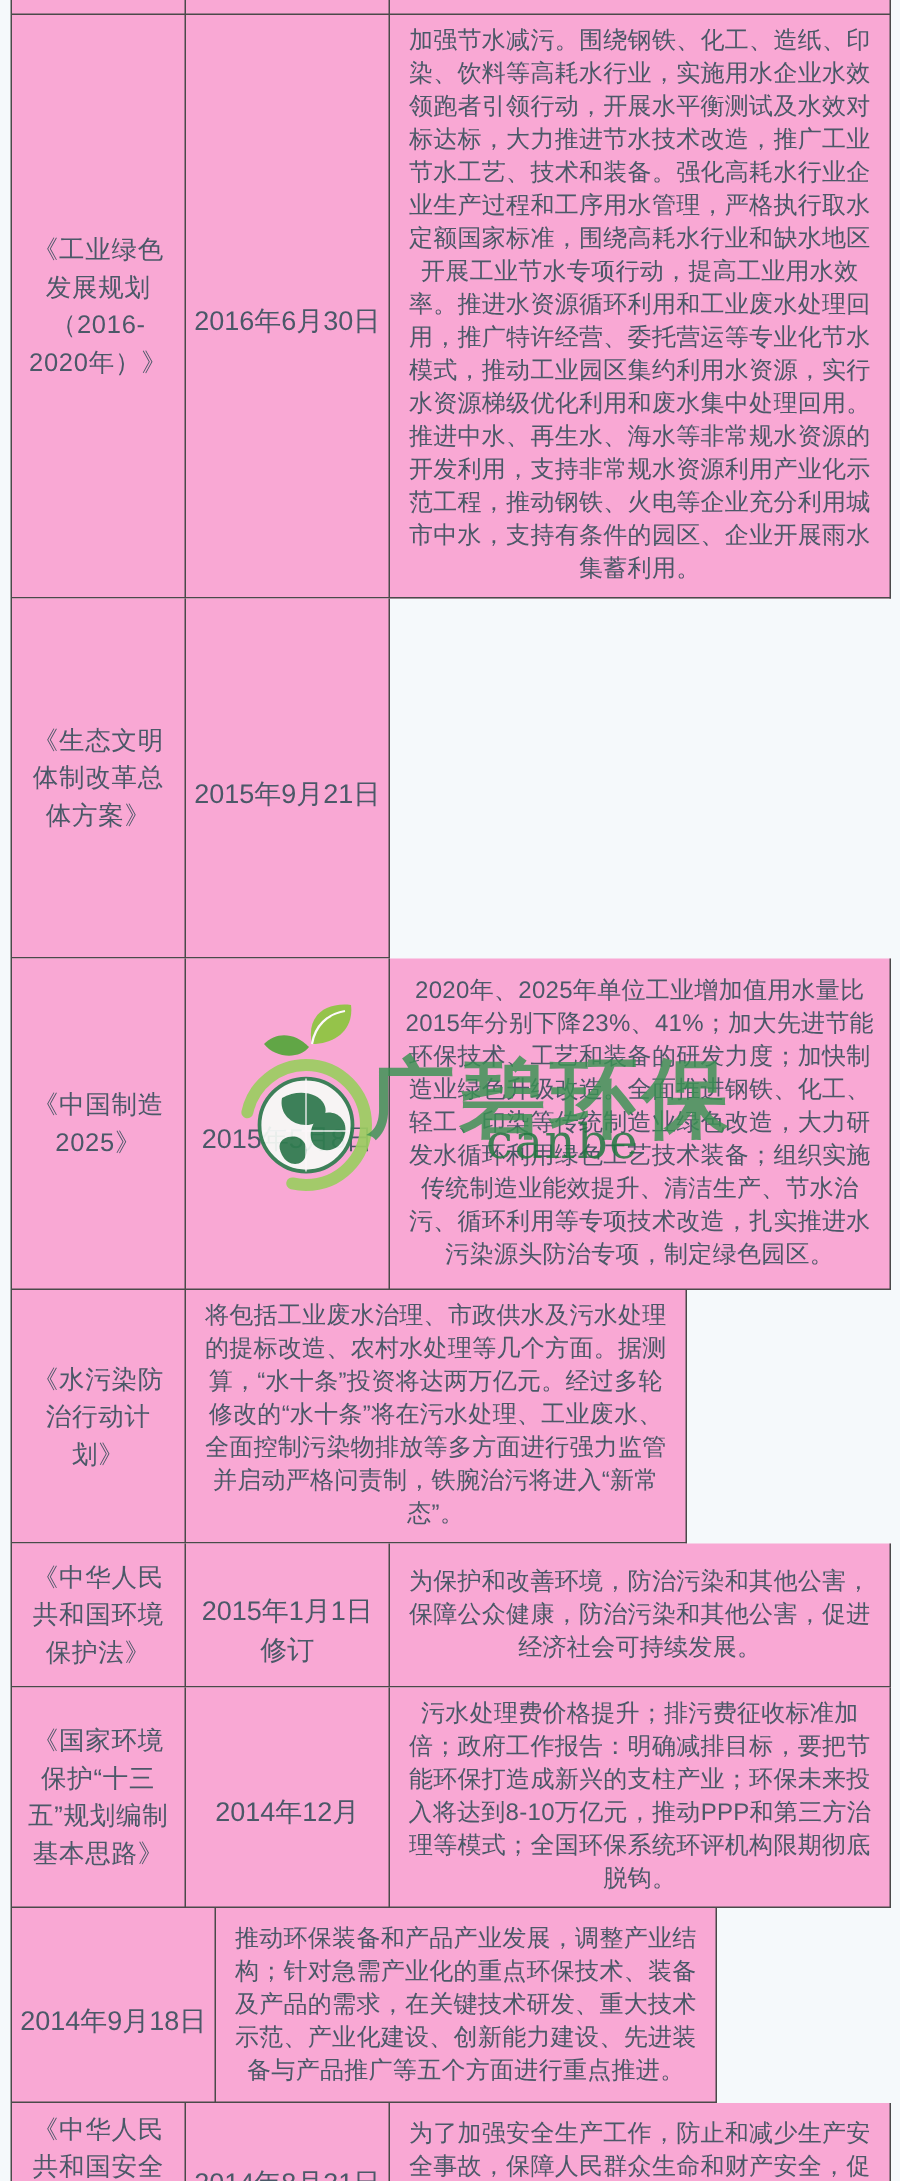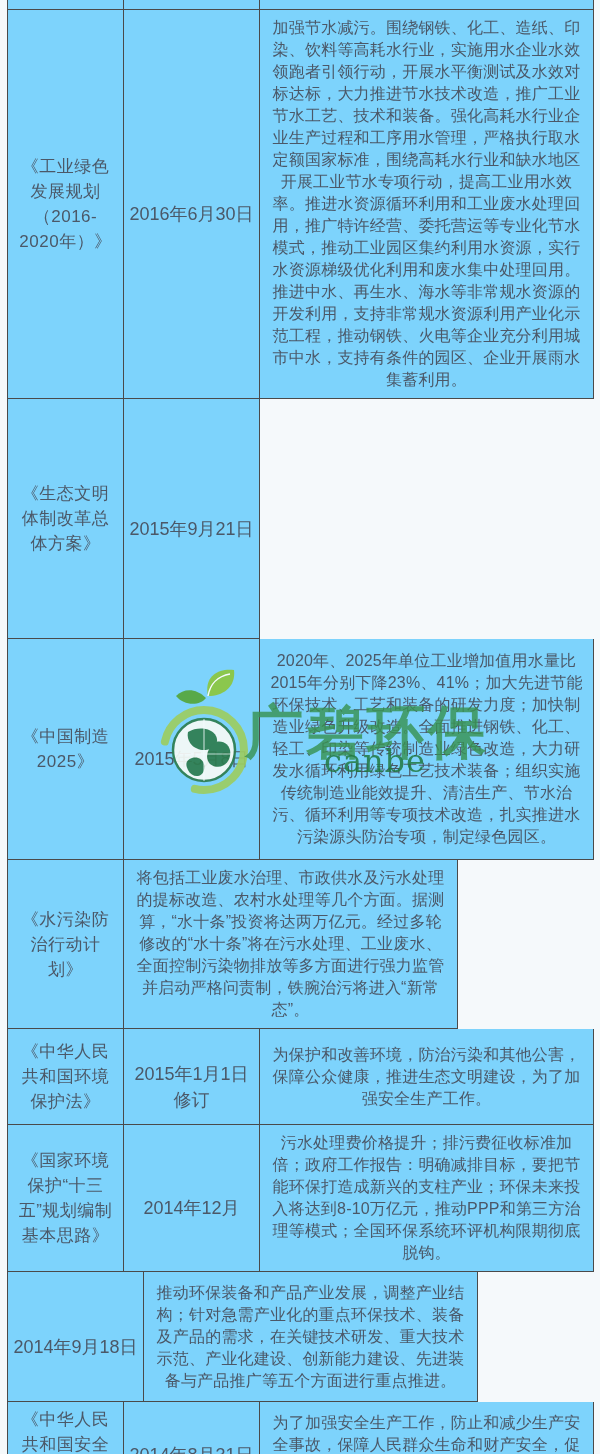--- a/index.html
+++ b/index.html
@@ -13,21 +13,21 @@
   }
   .policy-table{
     position:absolute;left:7px;top:0;width:586px;
     border-left:1.5px solid #4a4a4a;
   }
   .row{display:flex;}
   .cell{
     box-sizing:border-box;
     border-right:1.5px solid #4a4a4a;
     border-bottom:1.5px solid #4a4a4a;
-    background:#7dd3fc;
+    background:#f9a8d4;
     display:flex;align-items:center;
   }
   .c1{width:116px;}
   .c2{width:136px;}
   .c3{width:334px;}
   .cell p{margin:0;width:100%;}
   .c1 p{
     text-align:center;font-size:17px;line-height:25px;
     padding:4px 6px;letter-spacing:.5px;
   }
@@ -126,21 +126,21 @@
     </div>
 
     <div class="row r5">
       <div class="cell c1">
           <p>《中华人民共和国环境保护法》</p>
         </div>
       <div class="cell c2">
           <p>2015年1月1日修订</p>
         </div>
       <div class="cell c3">
-          <p>为保护和改善环境，防治污染和其他公害，保障公众健康，推进生态文明建设，为了加强安全生产工作。</p>
+          <p>为保护和改善环境，防治污染和其他公害，保障公众健康，防治污染和其他公害，促进经济社会可持续发展。</p>
         </div>
     </div>
 
     <div class="row r6">
       <div class="cell c1">
           <p>《国家环境保护“十三五”规划编制基本思路》</p>
         </div>
       <div class="cell c2">
           <p>2014年12月</p>
         </div>

